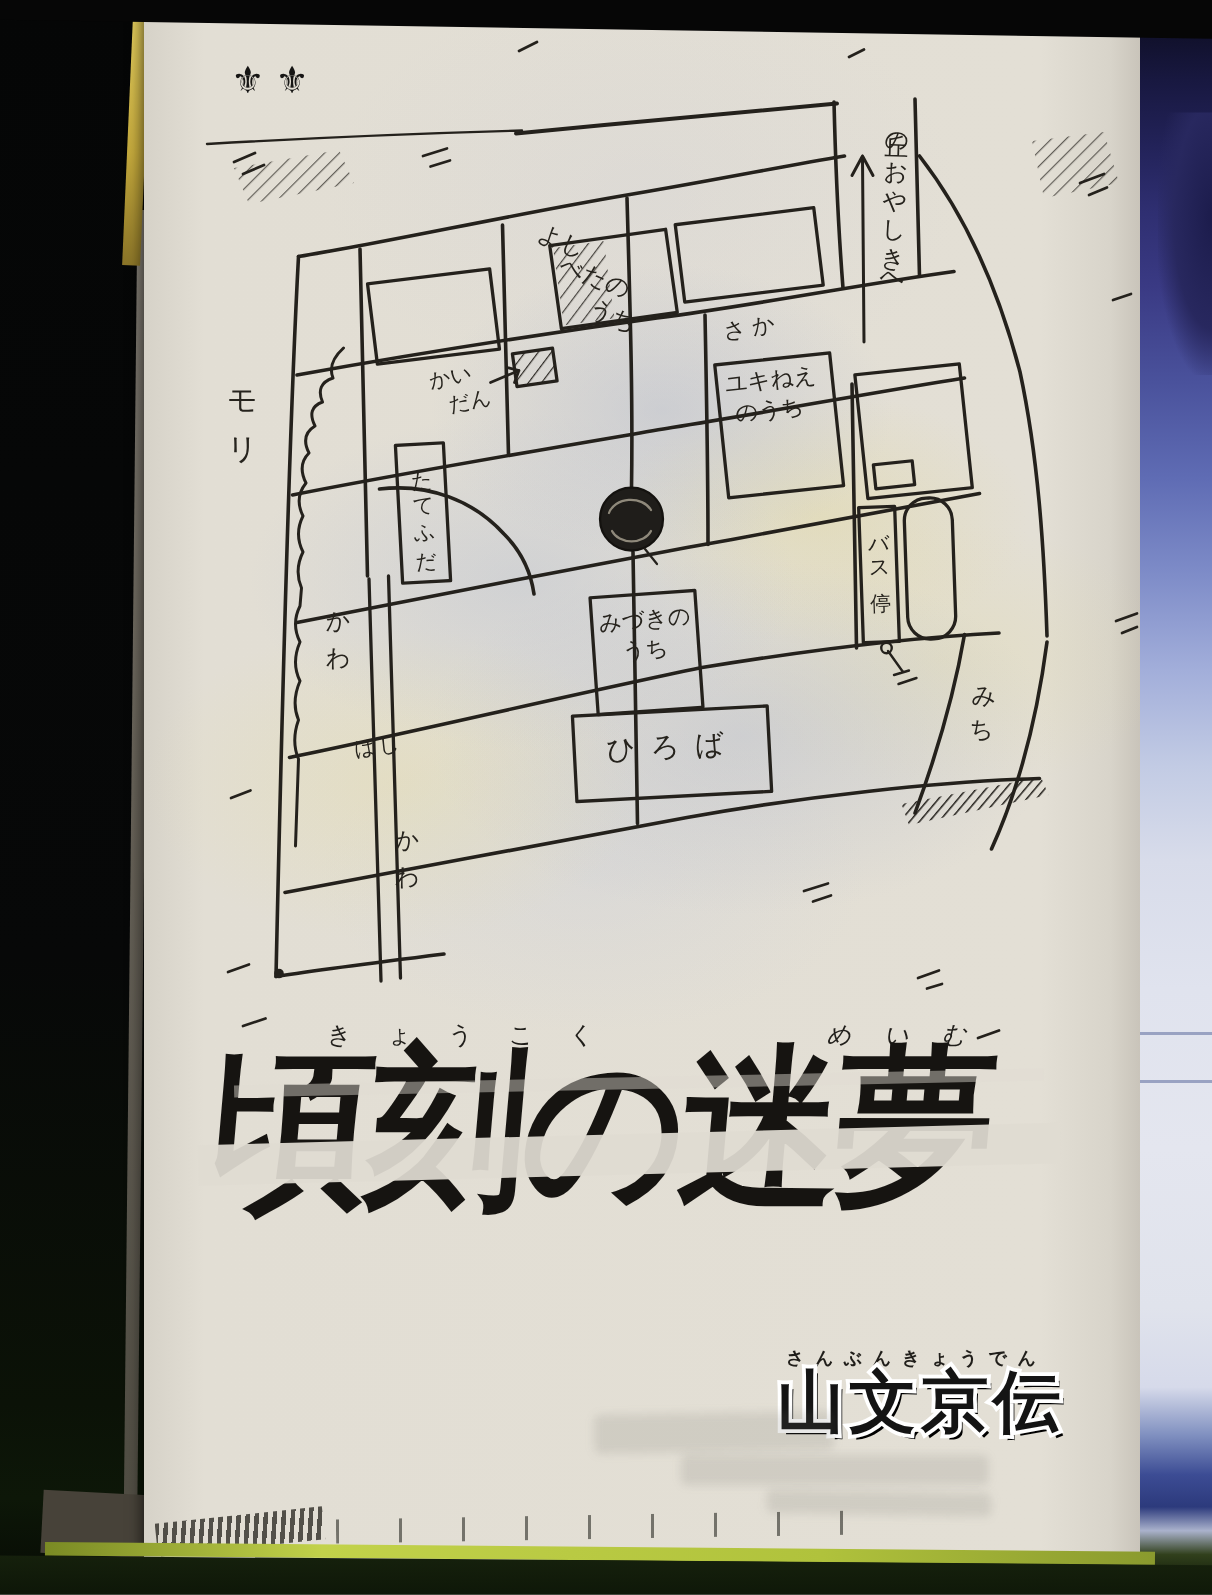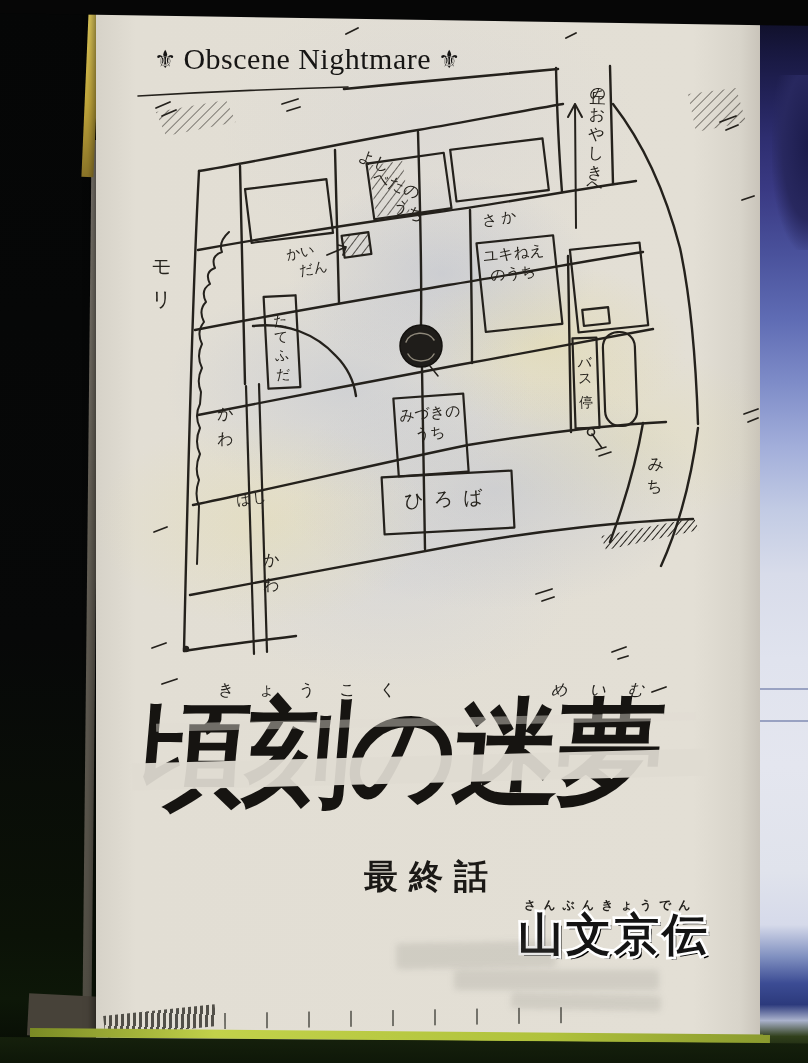--- a/index.html
+++ b/index.html
@@ -207,21 +207,20 @@
         <path d="M440,590 l16,-5 M446,597 l12,-4"></path>
         <path d="M56,644 l14,-5"></path>
         <path d="M516,648 l14,-5 M522,655 l10,-3"></path>
         <path d="M66,680 l15,-5 M556,688 l14,-5"></path>
       </g>
     </g>
   </svg>
 
   <div class="abs header">
     <span class="orn">⚜</span>
-    <span class="ttl">Obscene Nightmare</span>
     <span class="orn">⚜</span>
   </div>
 
   <span class="mlabel vert lab-hill">丘のおやしきへ</span>
   <span class="mlabel lab-yb1">よし</span>
   <span class="mlabel lab-yb2">べたの</span>
   <span class="mlabel lab-yb3">うち</span>
   <span class="mlabel lab-saka">さか</span>
   <span class="mlabel lab-kd1">かい</span>
   <span class="mlabel lab-kd2">だん</span>
@@ -240,21 +239,20 @@
   <span class="mlabel vert lab-mori">モリ</span>
   <span class="mlabel vert lab-kawa1">かわ</span>
   <span class="mlabel vert lab-kawa2">かわ</span>
   <span class="mlabel lab-hashi">はし</span>
 
   <span class="furi furi-left">きょうこく</span>
   <span class="furi furi-right">めいむ</span>
   <div class="abs big-title">頃刻の迷夢</div>
   <div class="abs title-stripe2"></div>
   <div class="abs title-stripe"></div>
-  <div class="abs chapter">最終話</div>
 
   <span class="abs author-furi">さんぶんきょうでん</span>
   <svg class="abs author-svg" viewBox="0 0 240 64">
     <text x="9" y="47" font-size="45" font-weight="bold" letter-spacing="3" fill="#000000" font-family="DejaVu Sans, sans-serif">山文京伝</text>
     <text x="6" y="44" font-size="45" font-weight="bold" letter-spacing="3" fill="#141414" stroke="#ffffff" stroke-width="5" paint-order="stroke" font-family="DejaVu Sans, sans-serif">山文京伝</text>
   </svg>
 
   <div class="ghost g1"></div>
   <div class="ghost g2"></div>
   <div class="ghost g3"></div>

